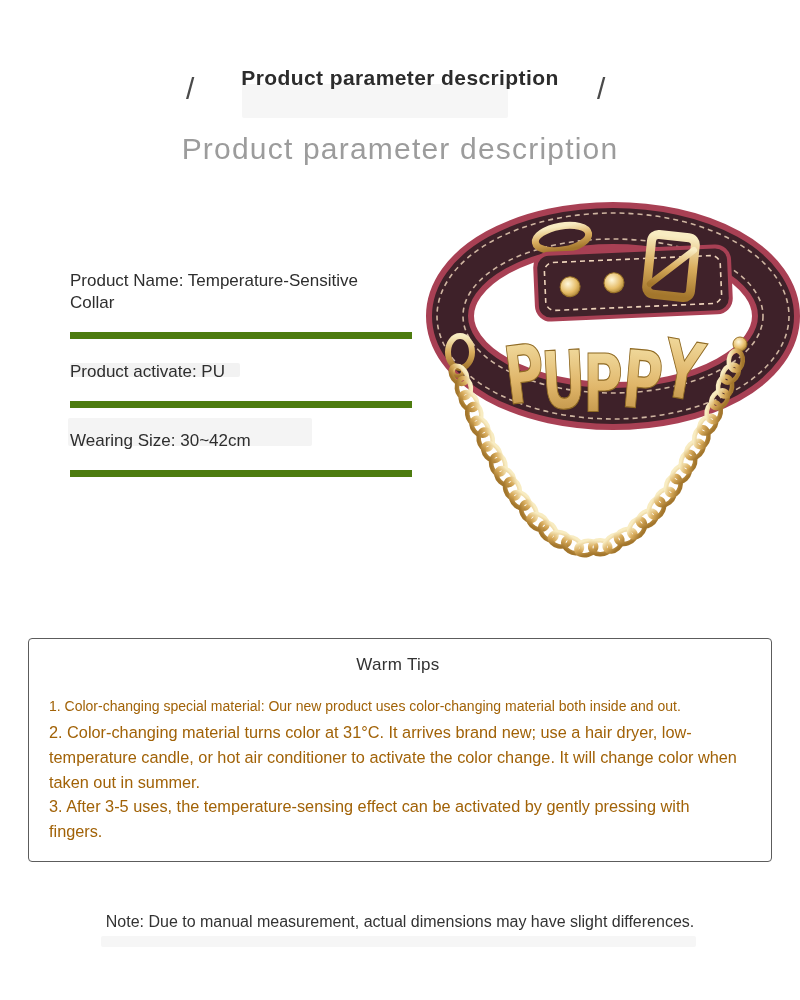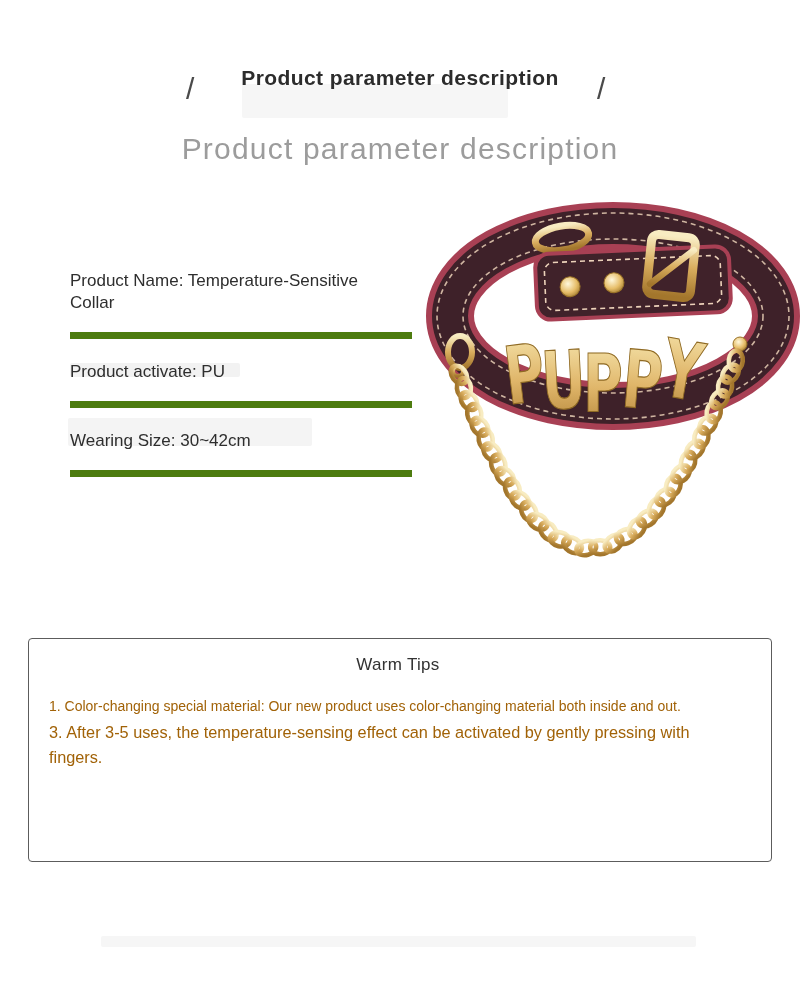--- a/index.html
+++ b/index.html
@@ -171,17 +171,19 @@
         <ellipse cx="319.5" cy="199.3" rx="10" ry="7" transform="rotate(-50.2 319.5 199.3)"></ellipse>
         <ellipse cx="325.1" cy="186.5" rx="10" ry="7" transform="rotate(-83.0 325.1 186.5)"></ellipse>
         <ellipse cx="330.5" cy="173.6" rx="10" ry="7" transform="rotate(-51.7 330.5 173.6)"></ellipse>
         <ellipse cx="335.8" cy="160.6" rx="10" ry="7" transform="rotate(-84.3 335.8 160.6)"></ellipse>
       </g>
   </svg>
 
   <div class="tips-box">
     <div class="tips-title">Warm Tips</div>
     <p class="tip-small">1. Color-changing special material: Our new product uses color-changing material both inside and out.</p>
+    <p class="tip">2. Color-changing material turns color at 31°C. It arrives brand new; use a hair dryer, low-temperature candle, or hot air conditioner to activate the color change. It will change color when taken out in summer.</p>
     <p class="tip">3. After 3-5 uses, the temperature-sensing effect can be activated by gently pressing with fingers.</p>
   </div>
 
+  <div class="note">Note: Due to manual measurement, actual dimensions may have slight differences.</div>
 
 </div>
 
 </body></html>

